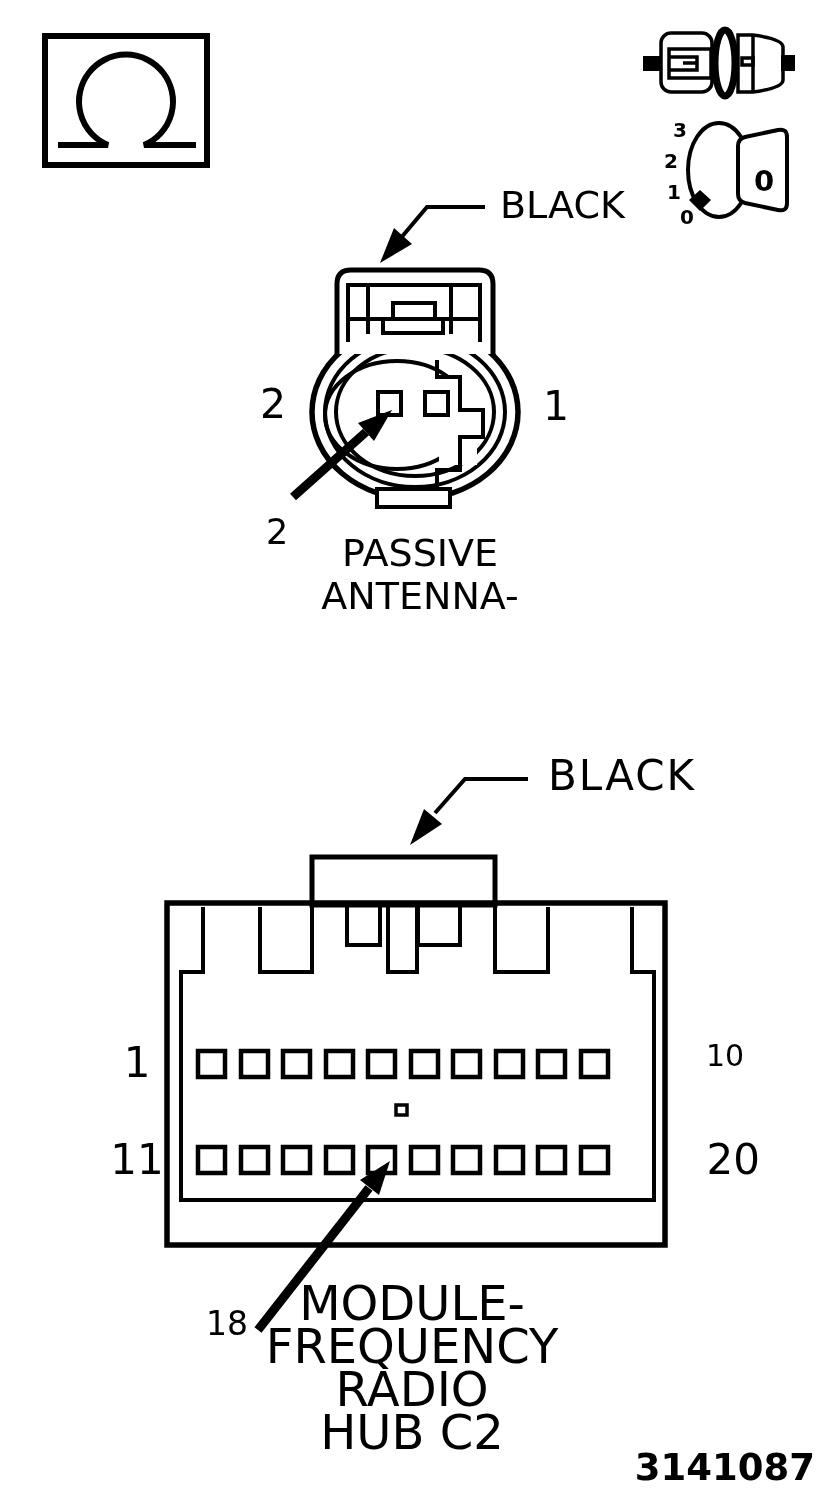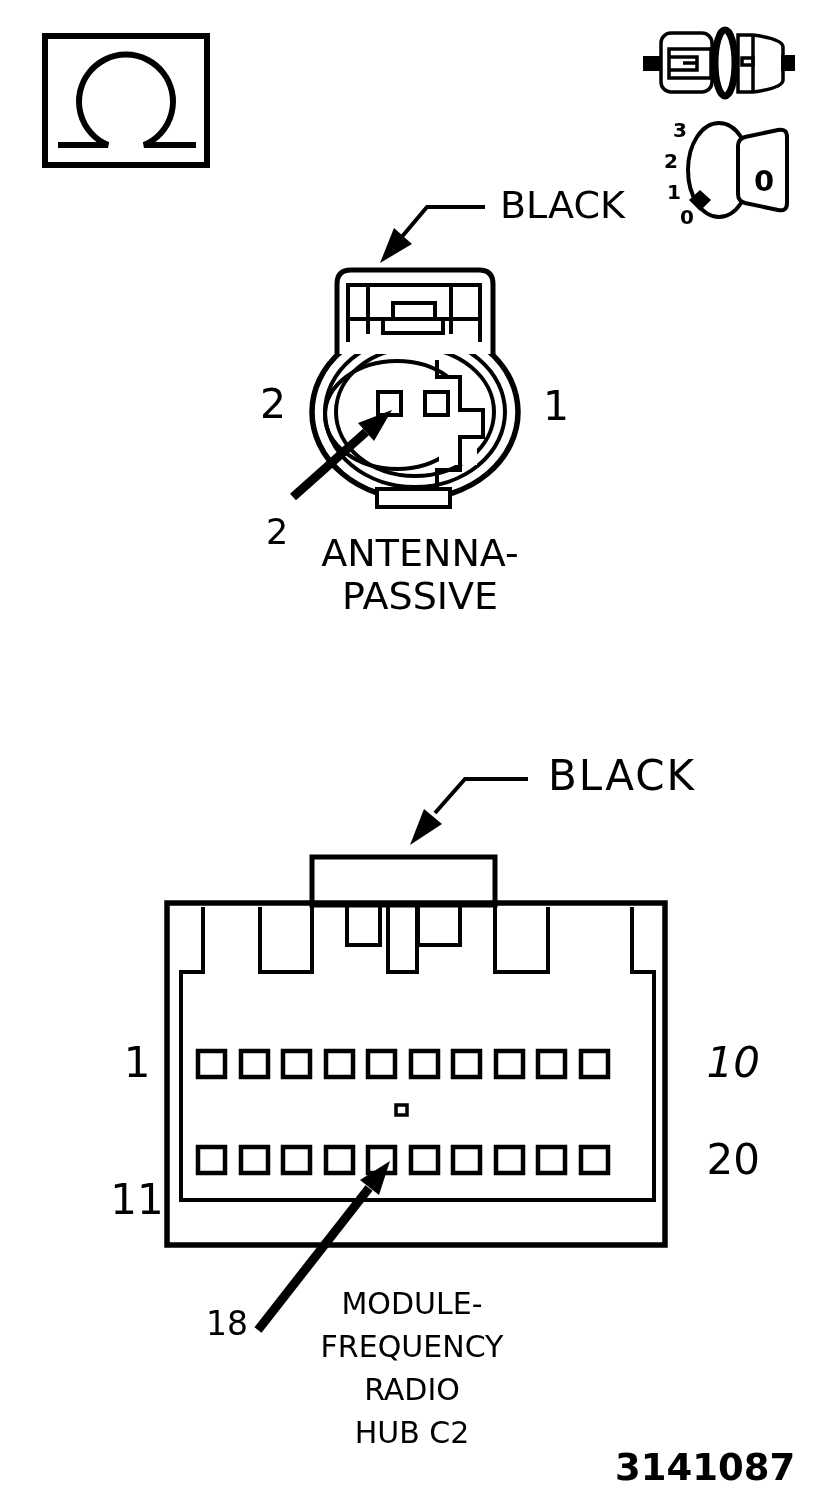--- a/index.html
+++ b/index.html
@@ -8,26 +8,26 @@
   .art{position:absolute;left:0;top:0;}
   .lbl{position:absolute;white-space:nowrap;line-height:1.12;}
   .center{text-align:center;white-space:normal;}
   .black-top{left:500px;top:184px;font-size:38px;}
   .black-bottom{left:548px;top:752px;font-size:42px;letter-spacing:2px;}
   .pin2side{left:260px;top:382px;font-size:41px;}
   .pin1side{left:543px;top:384px;font-size:41px;}
   .callout2{left:266px;top:513px;font-size:35px;}
   .caption1{left:270px;top:532px;width:300px;font-size:38px;line-height:43px;}
   .hub1{left:105px;top:1039px;width:64px;font-size:42px;text-align:center;}
-  .hub10{left:690px;top:1039px;width:70px;font-size:42px;text-align:right;font-style:italic;}
-  .hub11{left:105px;top:1136px;width:64px;font-size:42px;text-align:center;margin-top:40px;}
+  .hub10{left:690px;top:1039px;width:70px;font-size:30px;text-align:center;}
+  .hub11{left:105px;top:1136px;width:64px;font-size:42px;text-align:center;}
   .hub20{left:690px;top:1136px;width:70px;font-size:42px;text-align:right;}
   .callout15{left:204px;top:1306px;width:46px;font-size:33px;text-align:center;}
-  .caption2{left:262px;top:1282px;width:300px;font-size:30px;line-height:43px;}
-  .fignum{left:615px;top:1447px;width:200px;font-size:37px;font-weight:bold;text-align:left;}
+  .caption2{left:262px;top:1282px;width:300px;font-size:48px;line-height:43px;}
+  .fignum{left:615px;top:1447px;width:200px;font-size:37px;font-weight:bold;text-align:right;}
 </style>
 </head>
 <body>
 
 <div class="page">
 
   <svg class="art" width="833" height="1500" viewBox="0 0 833 1500">
 
     <g fill="none" stroke="#000">
       <rect x="45" y="36" width="162" height="129" stroke-width="6"></rect>
@@ -136,22 +136,22 @@
     </g>
   </svg>
 
   <div class="lbl black-top">BLACK</div>
 
   <div class="lbl pin2side">2</div>
   <div class="lbl pin1side">1</div>
   <div class="lbl callout2">2</div>
 
   <div class="lbl center caption1">
+    <div>PASSIVE</div>
     <div>ANTENNA-</div>
-    <div>PASSIVE</div>
   </div>
 
   <div class="lbl black-bottom">BLACK</div>
 
   <div class="lbl hub1">1</div>
   <div class="lbl hub10">10</div>
   <div class="lbl hub11">11</div>
   <div class="lbl hub20">20</div>
   <div class="lbl callout15">18</div>
 

